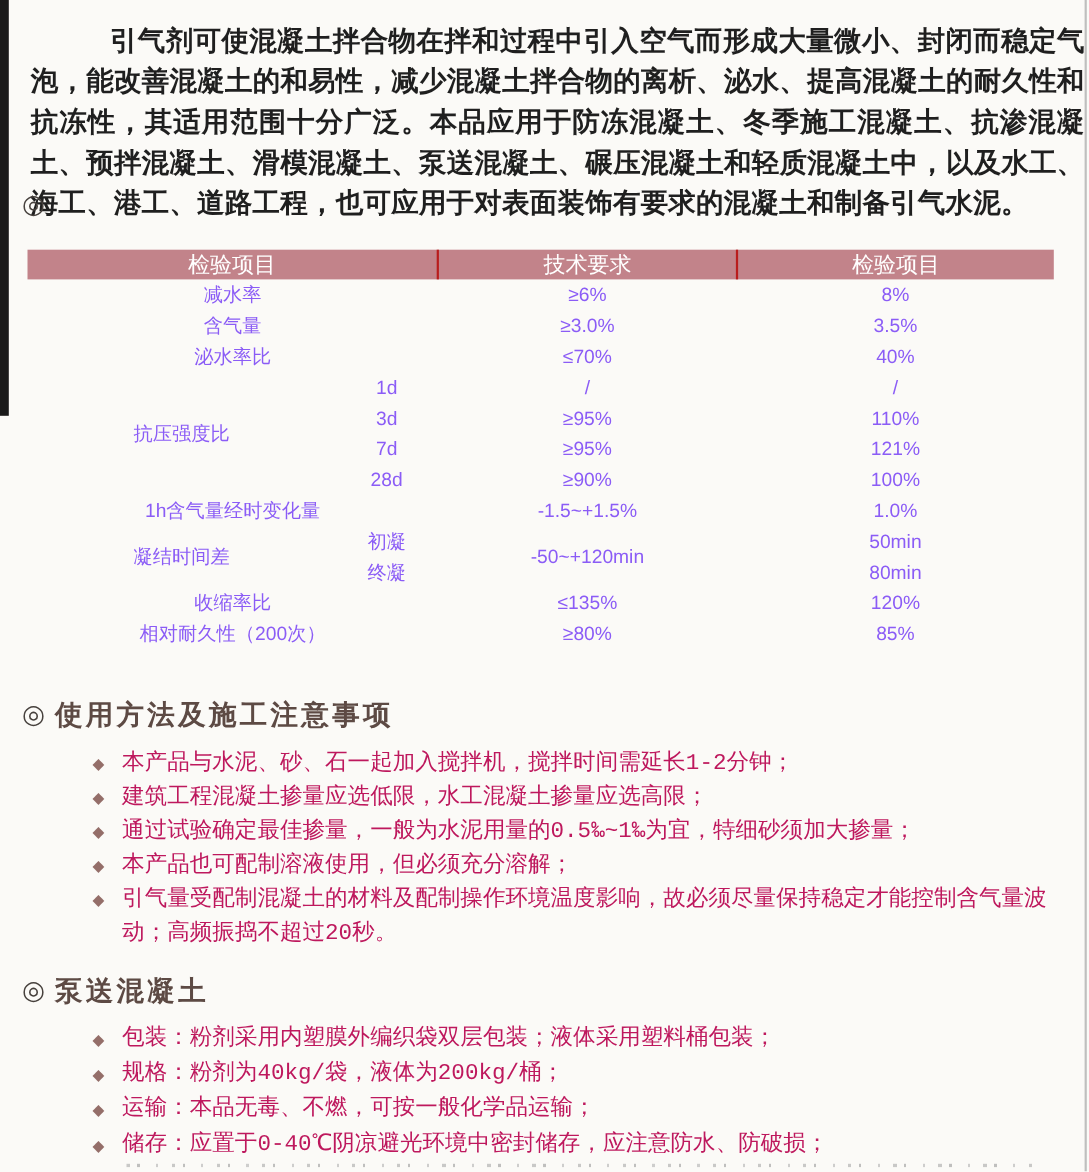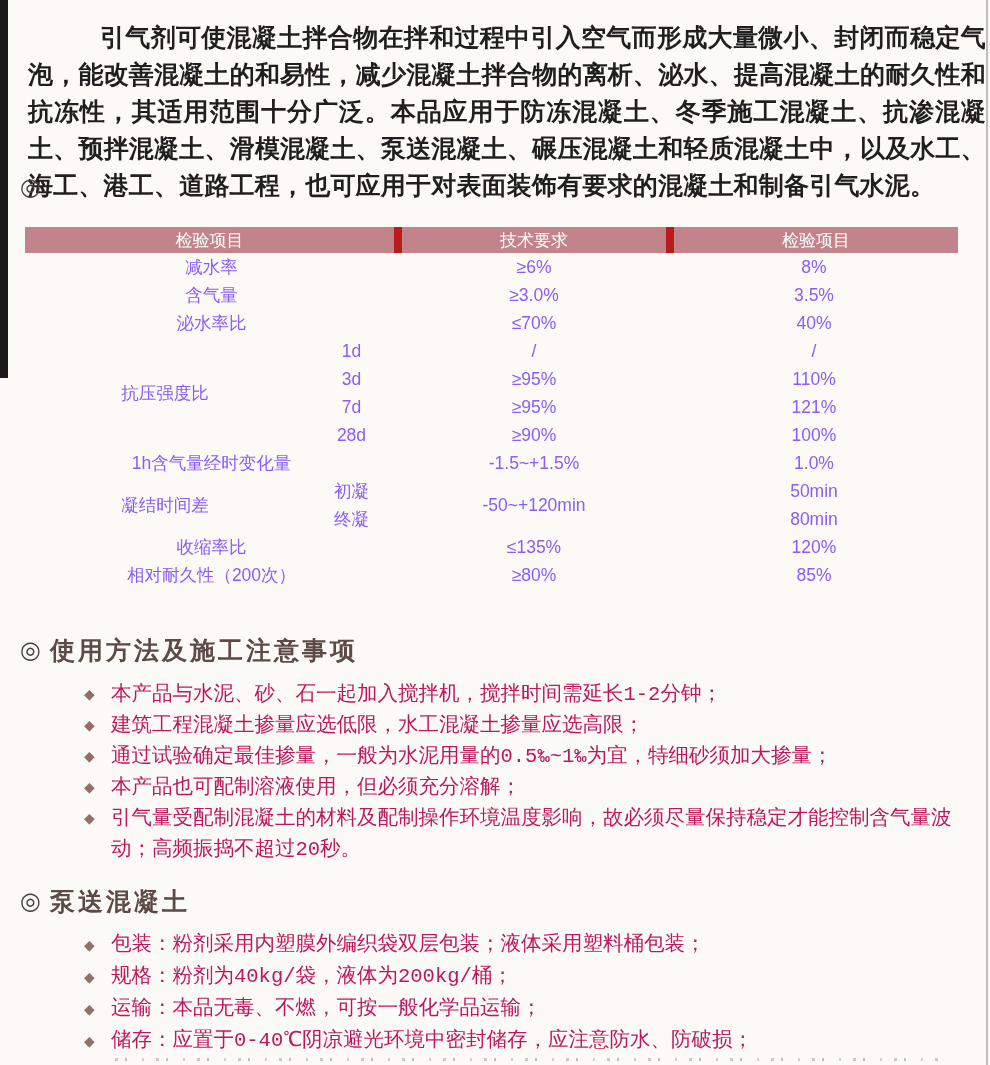--- a/index.html
+++ b/index.html
@@ -26,23 +26,23 @@
   }
   .sec .ring{font-size:24px;font-weight:normal;color:#47413d;letter-spacing:0;}
   .sec1{top:170px;} .sec2{top:633px;} .sec3{top:884px;}
 
   .spec-table{
     position:absolute;left:25px;top:227px;width:933px;
     border-collapse:collapse;table-layout:fixed;
   }
   .spec-table td{padding:0;text-align:center;vertical-align:middle;}
   .spec-table thead td{
-    background:#c2838a;color:#ffffff;font-size:17px;height:26px;font-weight:400;
-  }
-  .spec-table thead td.div{border-left:8px solid #b91c1c;}
+    background:#c2838a;color:#ffffff;font-size:20px;height:26px;font-weight:400;
+  }
+  .spec-table thead td.div{border-left:2px solid #b91c1c;}
   .spec-table tbody td{height:28px;font-size:17.5px;color:#8b5cf6;}
 
   .blist{position:absolute;margin:0;padding:0;list-style:none;}
   .blist li{display:flex;align-items:flex-start;}
   .blist .dm{
     flex:0 0 27px;color:#946e69;font-size:14px;
     line-height:inherit;text-align:left;
   }
   .usage-list{left:84px;top:679px;width:884px;font-size:20.5px;line-height:31px;}
   .pack-list{left:84px;top:929px;width:884px;font-size:20.5px;line-height:32px;}

